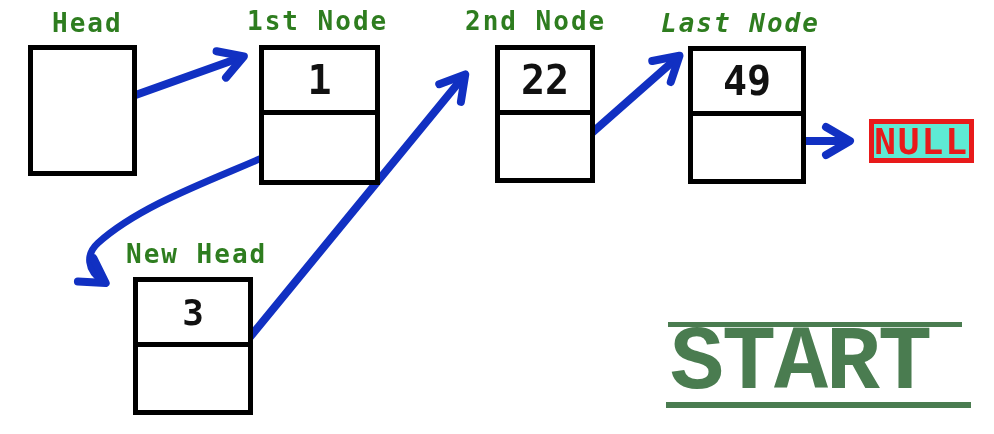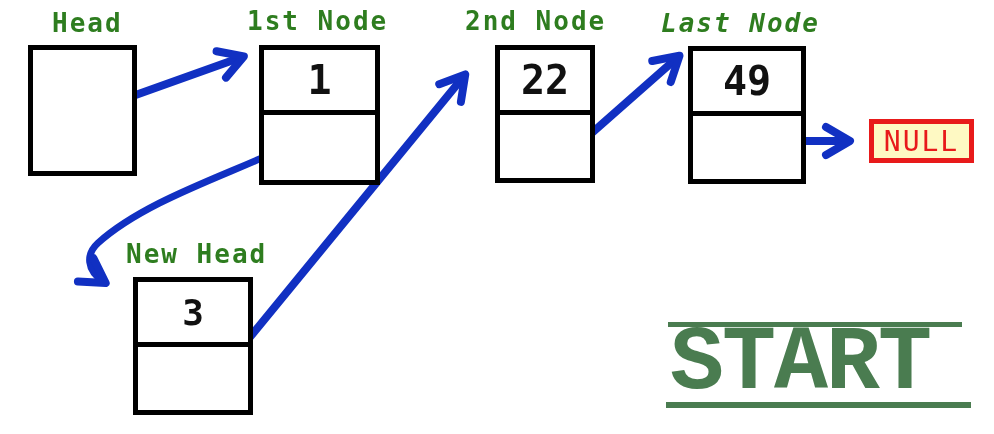--- a/index.html
+++ b/index.html
@@ -54,27 +54,27 @@
     font-weight: bold;
     font-size: 40px;
     color: #111;
   }
   .next-cell { flex: 1; }
 
   
   .null-box {
     box-sizing: border-box;
     border: 5px solid var(--null_red, #e81a1a);
-    background: #fef9c3;
+    background: #5eead4;
     display: flex;
     align-items: center;
     justify-content: center;
     font-family: "DejaVu Sans Mono", "Liberation Mono", monospace;
-    font-weight: normal;
-    font-size: 28px;
+    font-weight: bold;
+    font-size: 36px;
     letter-spacing: 2px;
     color: var(--null_red, #e81a1a);
   }
 
   
   .start-text {
     font-family: Liberation Mono, monospace;
     font-weight: bold;
     font-size: 90px;
     line-height: 90px;

